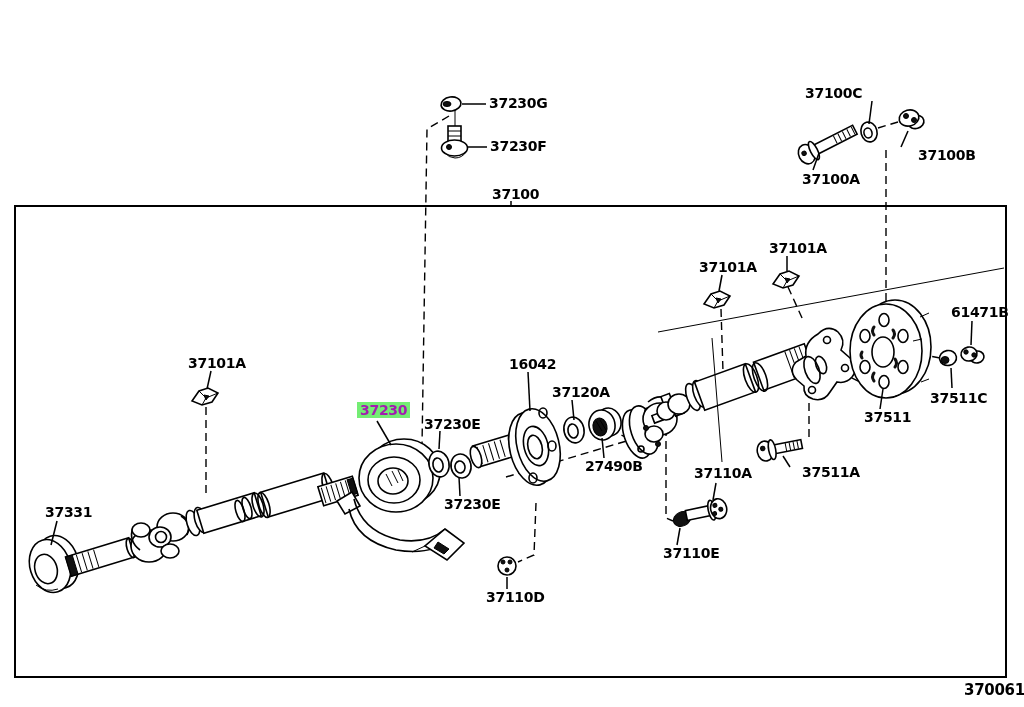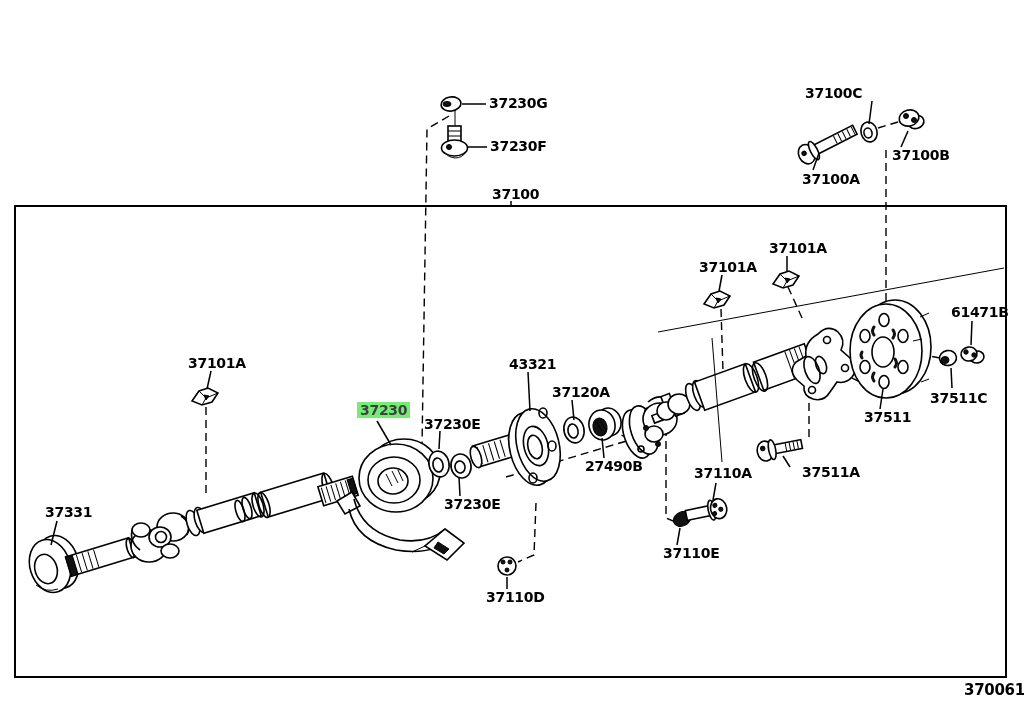--- a/index.html
+++ b/index.html
@@ -1,21 +1,21 @@
 <!DOCTYPE html>
 <html><head>
 <meta charset="utf-8">
 <style>
   html,body{margin:0;padding:0;background:#fff;}
   .canvas{position:relative;width:1024px;height:707px;background:#fff;overflow:hidden;
           font-family:"DejaVu Sans","Liberation Sans",sans-serif;}
   svg{position:absolute;left:0;top:0;}
   .lbl{position:absolute;font-weight:bold;font-size:14px;line-height:14px;letter-spacing:-0.3px;
        color:#000;white-space:nowrap;}
-  .lbl.hl{background:#74ed74;color:#404040;padding:1px 3px;}
+  .lbl.hl{background:#74ed74;color:#a21caf;padding:1px 3px;}
   .lbl.code{font-size:15px;}
   .box{fill:none;stroke:#000;stroke-width:2;}
   .dash{fill:none;stroke:#000;stroke-width:1.4;stroke-dasharray:8 5;}
   .lead{stroke:#000;stroke-width:1.5;}
   .thin{stroke:#000;stroke-width:1;}
   .p{fill:#fff;stroke:#000;stroke-width:1.6;}
   .pn{fill:none;stroke:#000;stroke-width:1.6;}
   .pt{fill:none;stroke:#000;stroke-width:1;}
   .pd{fill:#111;stroke:#000;stroke-width:1;}
   .pj{fill:none;stroke:#111;stroke-width:3;stroke-linecap:round;}
@@ -318,29 +318,29 @@
     <line class="lead" x1="951" y1="368" x2="952" y2="388"></line>
     <line class="lead" x1="507" y1="577" x2="507" y2="589"></line>
   </g>
 </svg>
 
 <div class="lbl" style="left:489px;top:96px">37230G</div>
 <div class="lbl" style="left:490px;top:139px">37230F</div>
 <div class="lbl" style="left:492px;top:187px">37100</div>
 <div class="lbl" style="left:805px;top:86px">37100C</div>
 <div class="lbl" style="left:802px;top:172px">37100A</div>
-<div class="lbl" style="left:892px;top:148px">37100B</div>
+<div class="lbl" style="left:918px;top:148px">37100B</div>
 <div class="lbl" style="left:188px;top:356px">37101A</div>
 <div class="lbl" style="left:699px;top:260px">37101A</div>
 <div class="lbl" style="left:769px;top:241px">37101A</div>
 <div class="lbl" style="left:45px;top:505px">37331</div>
 <div class="lbl hl" style="left:357px;top:402px">37230</div>
 <div class="lbl" style="left:424px;top:417px">37230E</div>
 <div class="lbl" style="left:444px;top:497px">37230E</div>
-<div class="lbl" style="left:509px;top:357px">43321</div>
+<div class="lbl" style="left:509px;top:357px">16042</div>
 <div class="lbl" style="left:552px;top:385px">37120A</div>
 <div class="lbl" style="left:585px;top:459px">27490B</div>
 <div class="lbl" style="left:694px;top:466px">37110A</div>
 <div class="lbl" style="left:663px;top:546px">37110E</div>
 <div class="lbl" style="left:802px;top:465px">37511A</div>
 <div class="lbl" style="left:864px;top:410px">37511</div>
 <div class="lbl" style="left:951px;top:305px">61471B</div>
 <div class="lbl" style="left:930px;top:391px">37511C</div>
 <div class="lbl" style="left:486px;top:590px">37110D</div>
 

